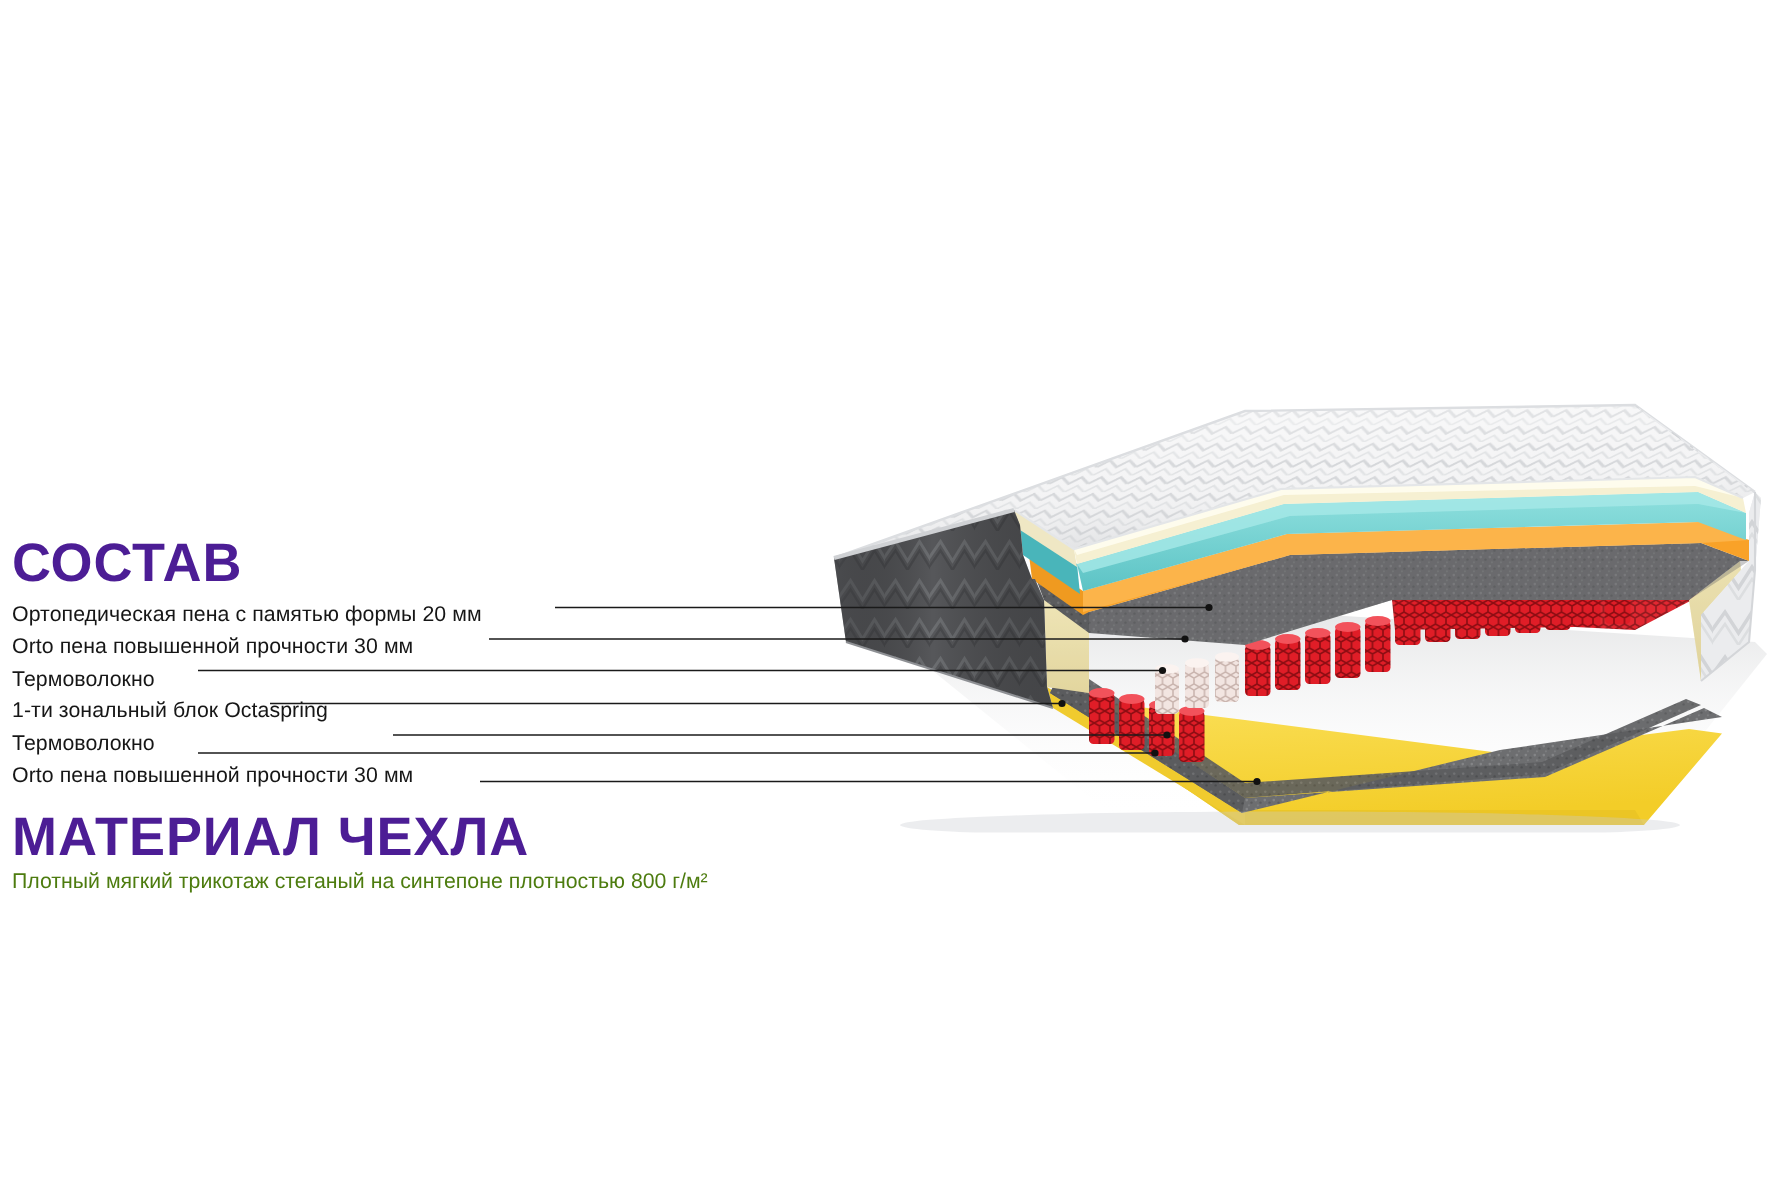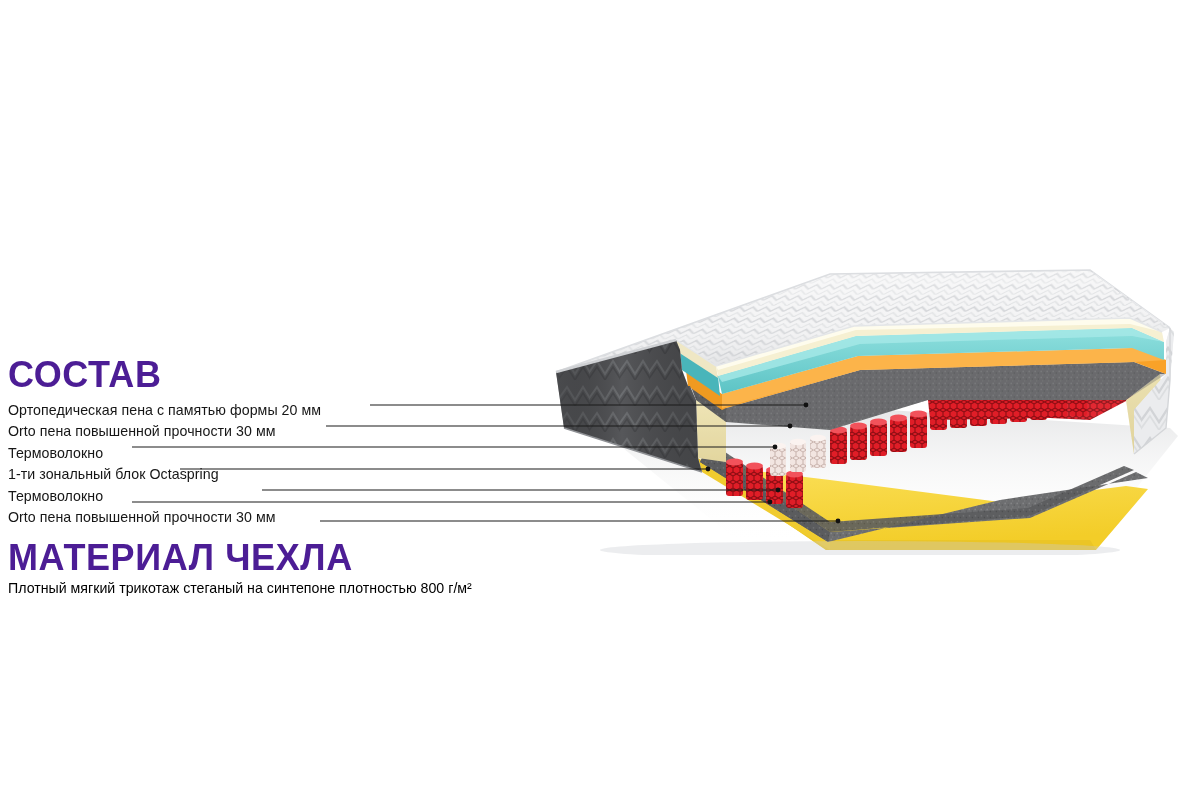--- a/index.html
+++ b/index.html
@@ -32,21 +32,21 @@
     align-items:flex-end;
     white-space:nowrap;
   }
   .spec-label{
     font-size:14.2px;
     color:#161616;
     letter-spacing:.05px;
   }
   .cover-text{
     position:absolute;left:8px;top:580px;
-    font-size:14.2px;color:#000000;white-space:nowrap;text-align:right;
+    font-size:14.2px;color:#4d7c0f;white-space:nowrap;text-align:right;
   }
 
   
   #leaders{position:absolute;left:0;top:0;width:1191px;height:794px;
            pointer-events:none;}
 
   
   #mattress{position:absolute;left:530px;top:250px;width:661px;height:305px;}
   #mattress svg{display:block;}
 </style>

